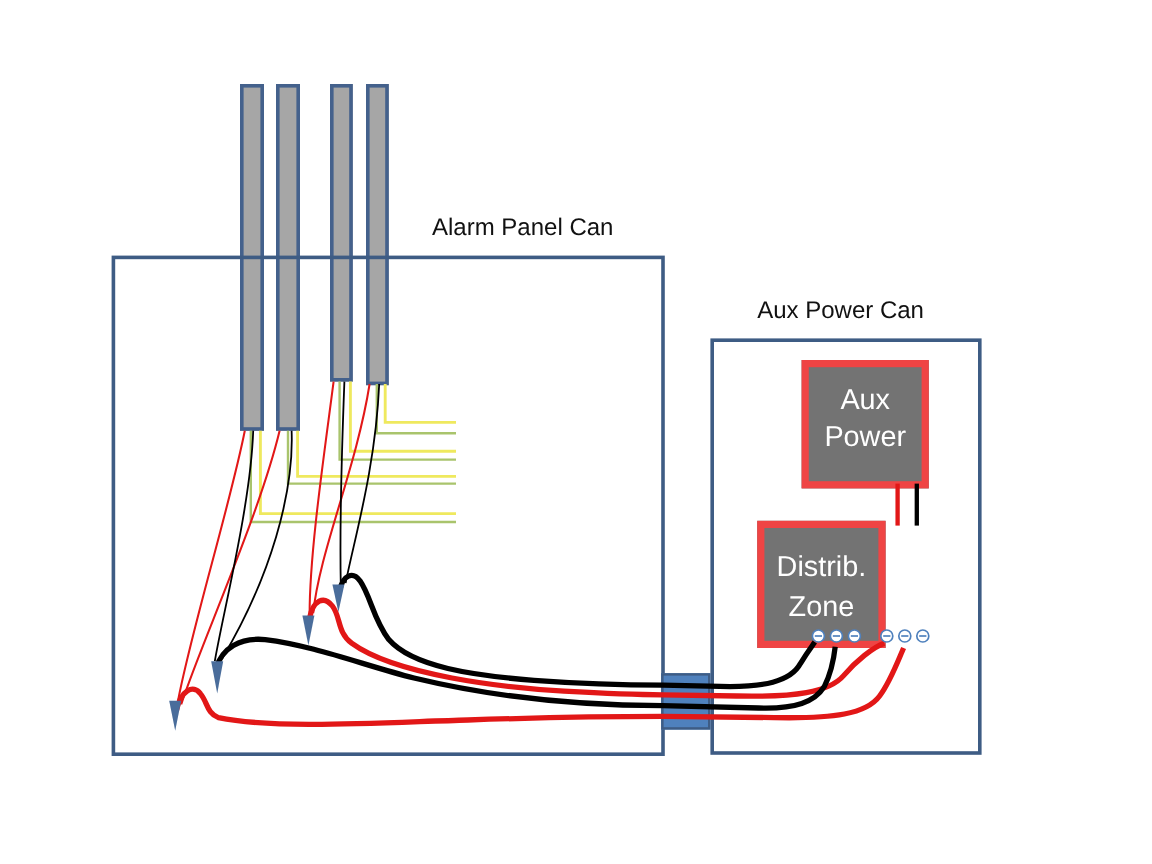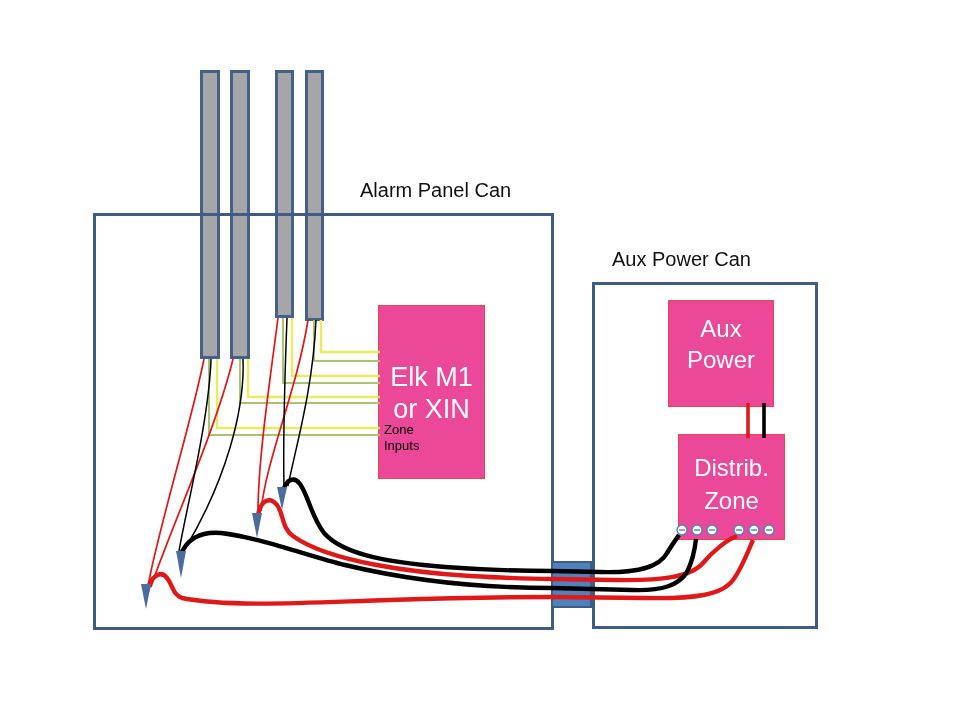--- a/index.html
+++ b/index.html
@@ -4,21 +4,21 @@
 <style>
   html,body{margin:0;padding:0;background:#fff;}
   .canvas{
     position:relative;width:916px;height:720px;background:#ffffff;overflow:hidden;
     font-family:"Liberation Sans",sans-serif;
   }
   .abs{position:absolute;box-sizing:border-box;}
   
   .can{border:3px solid #3e5c84;background:transparent;z-index:2;}
   .conduit{background:#a6a6a6;border:3px solid #44618c;z-index:1;}
-  .greenbox{background:#ec4899;border:1px solid #ef4444;z-index:3;color:#fff;text-align:center;}
+  .greenbox{background:#737373;border:6px solid #ef4444;z-index:3;color:#fff;text-align:center;}
   .connector{background:#4f81bd;border:2px solid #3e5c84;z-index:2;}
   .can-label{color:#111;font-size:20px;white-space:nowrap;z-index:5;}
   .elk-title{position:absolute;top:55px;left:0;width:100%;font-size:27px;line-height:32px;}
   .elk-note{position:absolute;top:116px;left:5px;color:#000;font-size:13px;line-height:16px;text-align:left;}
   .supply-title{position:absolute;top:12px;left:0;width:100%;font-size:24px;line-height:31px;}
   .board-title{position:absolute;top:16px;left:0;width:100%;font-size:24px;line-height:33px;}
   svg.wires{position:absolute;left:0;top:0;z-index:4;pointer-events:none;}
   .t-line{display:block;}
 </style>
 </head>
@@ -30,41 +30,31 @@
   <div class="abs conduit" style="left:230px;top:70px;width:20px;height:289px;"></div>
   <div class="abs conduit" style="left:275px;top:70px;width:19px;height:248px;"></div>
   <div class="abs conduit" style="left:305px;top:70px;width:19px;height:251px;"></div>
 
   <div class="abs can" style="left:93px;top:213px;width:461px;height:417px;"></div>
   <div class="abs can" style="left:592px;top:282px;width:226px;height:347px;"></div>
 
   <div class="abs connector" style="left:551px;top:561px;width:41px;height:47px;"></div>
 
   <div class="abs can-label" style="left:360px;top:179px;">Alarm Panel Can</div>
-  <div class="abs can-label" style="left:612px;top:248px;">Aux Power Can</div>
+  <div class="abs can-label" style="left:631px;top:248px;">Aux Power Can</div>
 
-  <div class="abs greenbox" style="left:378px;top:305px;width:107px;height:174px;">
-    <div class="elk-title">
-      <span class="t-line">Elk M1</span>
-      <span class="t-line">or XIN</span>
-    </div>
-    <div class="elk-note">
-      <span class="t-line">Zone</span>
-      <span class="t-line">Inputs</span>
-    </div>
-  </div>
 
   <div class="abs greenbox" style="left:668px;top:300px;width:106px;height:107px;">
     <div class="supply-title">
       <span class="t-line">Aux</span>
       <span class="t-line">Power</span>
     </div>
   </div>
 
-  <div class="abs greenbox" style="left:678px;top:434px;width:107px;height:106px;padding-left:20px;">
+  <div class="abs greenbox" style="left:631px;top:434px;width:107px;height:106px;padding-left:20px;">
     <div class="board-title">
       <span class="t-line">Distrib.</span>
       <span class="t-line">Zone</span>
     </div>
   </div>
 
   <svg class="wires" width="960" height="720" viewBox="0 0 960 720">
 
     <g fill="none">
       <path d="M 321,320 L 321,352 L 380,352" stroke="#efe95e" stroke-width="2.4"></path>

